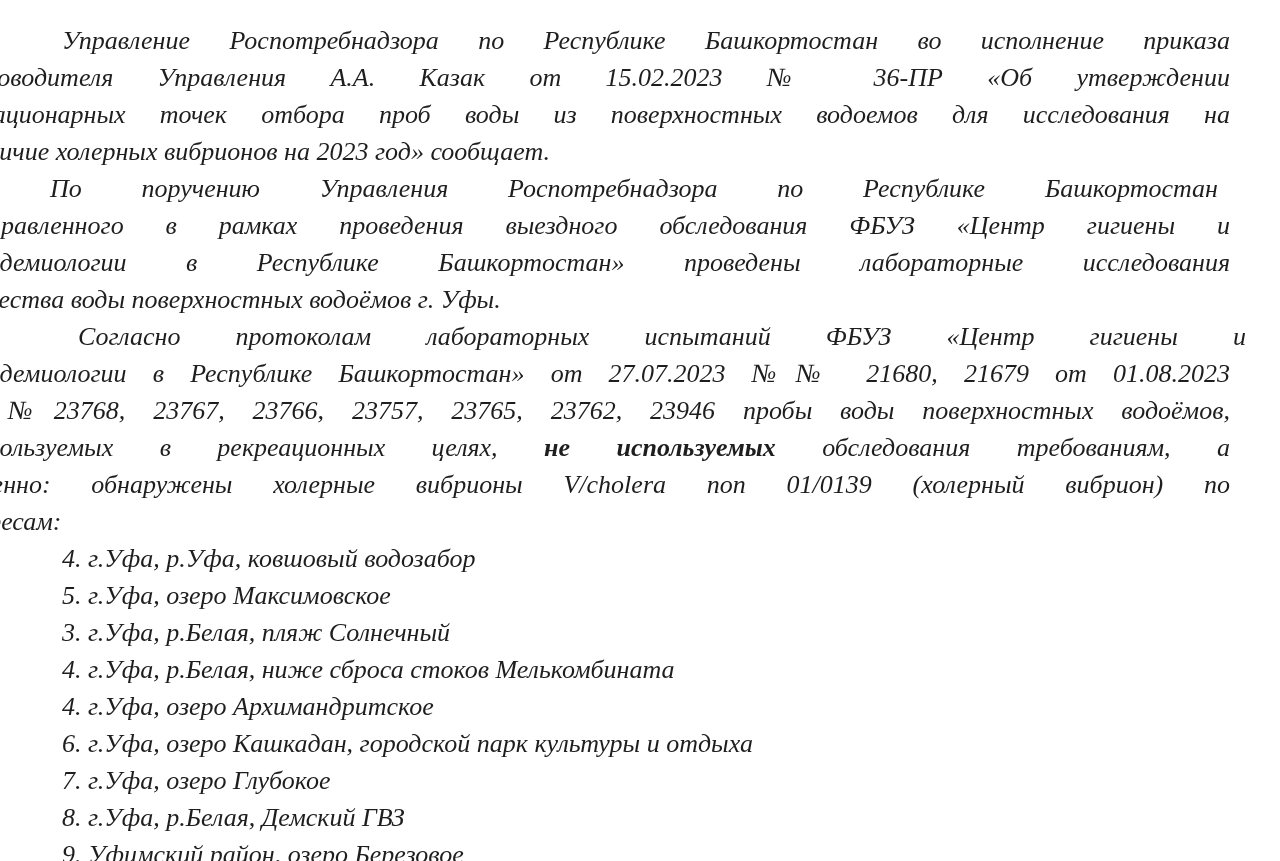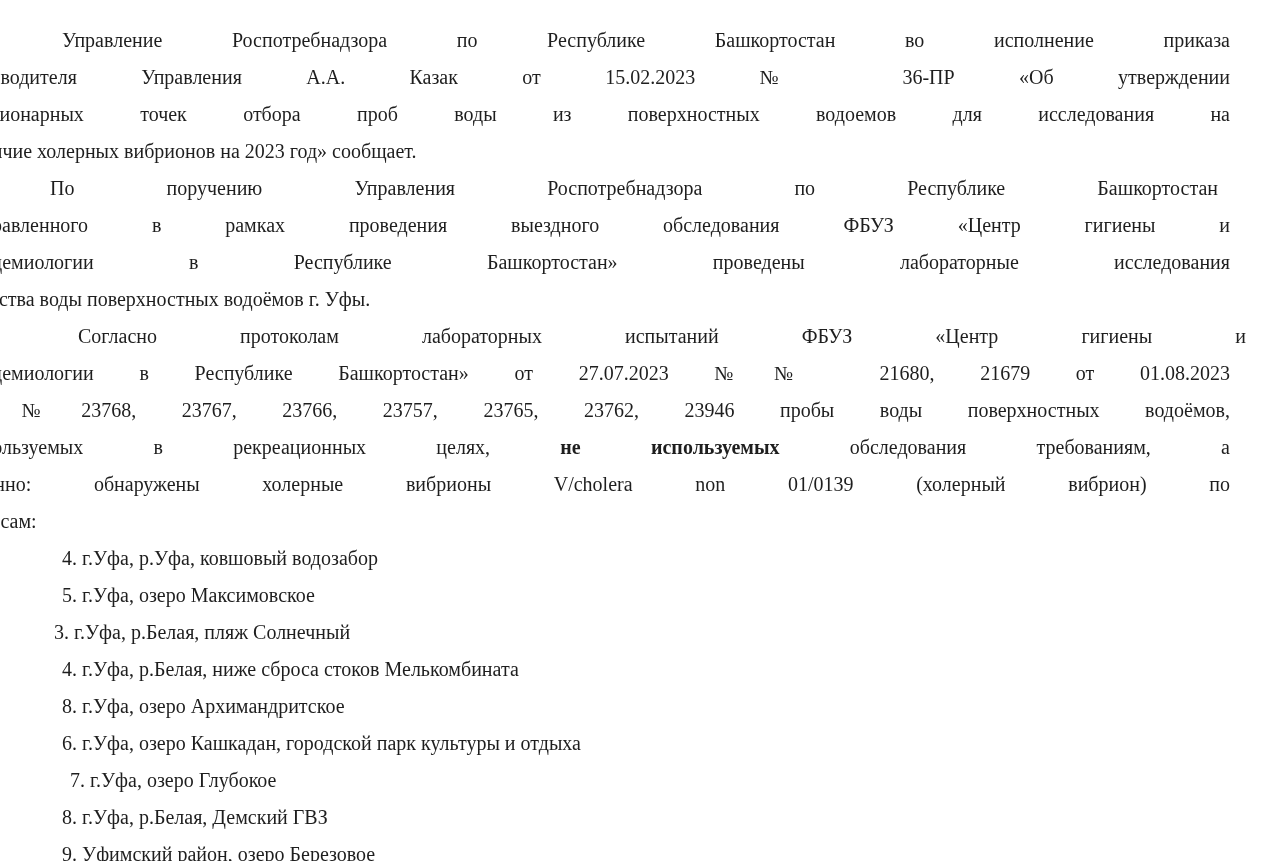--- a/index.html
+++ b/index.html
@@ -5,21 +5,21 @@
   html, body { margin:0; padding:0; }
   body {
     width:1280px; height:861px; overflow:hidden; background:#ffffff;
     font-family:"Liberation Serif", "DejaVu Serif", serif;
     color:#1e1e1e;
     position:relative;
   }
   .page { position:absolute; left:-38px; top:0; width:1268px; }
   .line {
     position:absolute; height:37px; line-height:37px;
-    font-size:20px; white-space:nowrap;
+    font-size:26px; white-space:nowrap;font-style:italic;
   }
   .just { text-align:justify; text-align-last:justify; }
   .fold { position:absolute; top:0; bottom:0; width:2px; background:rgba(0,0,0,0.025); }
   b { font-weight:bold; }
 </style>
 </head>
 <body>
 
 <div class="page">
   <div class="fold" style="left:175px"></div>
@@ -45,21 +45,21 @@
     <div class="line just" style="top:355px;left:0;width:1268px">эпидемиологии в Республике Башкортостан» от 27.07.2023 №№ 21680, 21679 от 01.08.2023</div>
     <div class="line just" style="top:392px;left:0;width:1268px">№№23768, 23767, 23766, 23757, 23765, 23762, 23946 пробы воды поверхностных водоёмов,</div>
     <div class="line just" style="top:429px;left:0;width:1268px"><span>используемых в рекреационных целях,  </span><b>не используемых</b><span> обследования требованиям, а</span></div>
     <div class="line just" style="top:466px;left:0;width:1268px">именно: обнаружены холерные вибрионы V/cholera non 01/0139 (холерный вибрион) по</div>
     <div class="line" style="top:503px;left:0">адресам:</div>
   </div>
 
   <div>
     <div class="line" style="top:540px;left:100px">4. г.Уфа, р.Уфа, ковшовый водозабор</div>
     <div class="line" style="top:577px;left:100px">5. г.Уфа, озеро Максимовское</div>
-    <div class="line" style="top:614px;left:92px">3. г.Уфа, р.Белая, пляж Солнечный</div>
+    <div class="line" style="top:614px;left:100px">3. г.Уфа, р.Белая, пляж Солнечный</div>
     <div class="line" style="top:651px;left:100px">4. г.Уфа, р.Белая, ниже сброса стоков Мелькомбината</div>
-    <div class="line" style="top:688px;left:100px">8. г.Уфа, озеро Архимандритское</div>
+    <div class="line" style="top:688px;left:100px">4. г.Уфа, озеро Архимандритское</div>
     <div class="line" style="top:725px;left:100px">6. г.Уфа, озеро Кашкадан, городской парк культуры и отдыха</div>
-    <div class="line" style="top:762px;left:108px">7. г.Уфа, озеро Глубокое</div>
+    <div class="line" style="top:762px;left:100px">7. г.Уфа, озеро Глубокое</div>
     <div class="line" style="top:799px;left:100px">8. г.Уфа, р.Белая, Демский ГВЗ</div>
     <div class="line" style="top:836px;left:100px">9. Уфимский район, озеро Березовое</div>
   </div>
 </div>
 
 </body></html>

